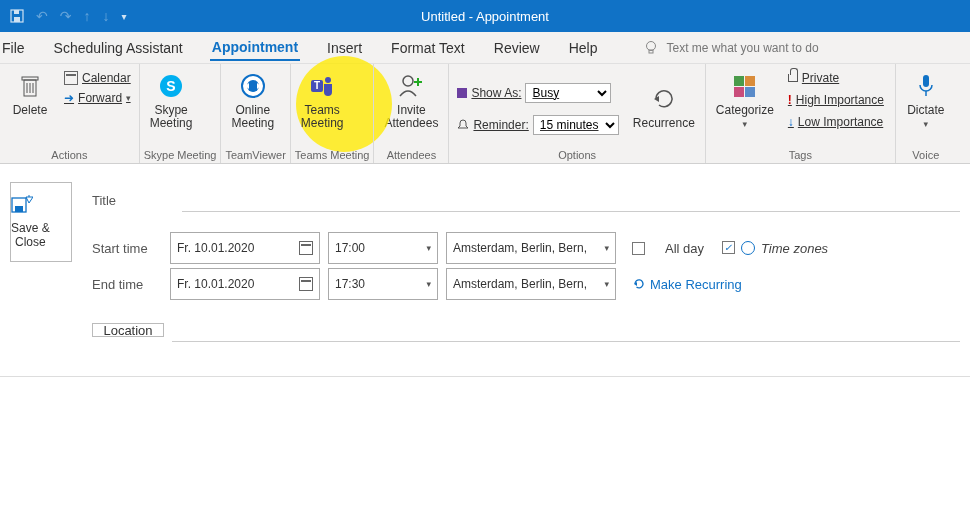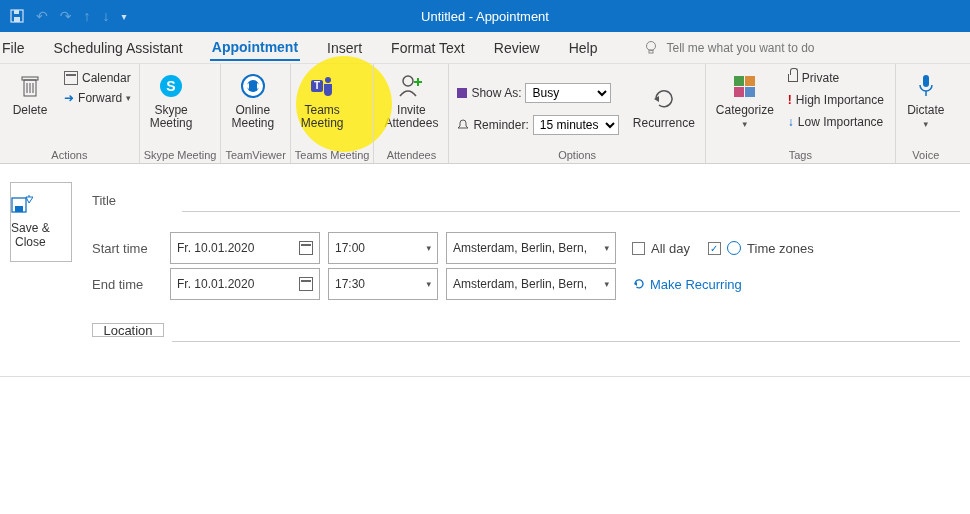--- a/index.html
+++ b/index.html
@@ -20,21 +20,21 @@
   
   
   .ribbon { height: 100px; background:#F3F2F1; display:flex; border-bottom:1px solid #d0d0d0; align-items:stretch;}
   .group { display:flex; flex-direction:column; border-right:1px solid #d8d8d8; padding:2px 4px 0 4px;}
   .group-body { flex:1; display:flex; align-items:flex-start; gap:4px;}
   .group-label { text-align:center; font-size:11px; color:#666; padding:2px 0;}
   .bigbtn { display:flex; flex-direction:column; align-items:center; justify-content:flex-start; padding:4px 6px; cursor:pointer; min-width:52px; text-align:center;}
   .bigbtn .ico { height:32px; display:flex; align-items:center; justify-content:center; font-size:22px;}
   .bigbtn .lbl { font-size:12px; line-height:13px; margin-top:2px;}
   .smallstack { display:flex; flex-direction:column; gap:4px; padding:4px 2px;}
-  .smallbtn { display:flex; align-items:center; gap:4px; font-size:12px; cursor:pointer; padding:1px 2px;}
+  .smallbtn { display:flex; align-items:center; gap:4px; font-size:12px; cursor:pointer; padding:1px 2px;text-decoration:underline;}
   .sel { border:1px solid #aaa; background:#fff; height:20px; font-size:12px; padding:0 2px;}
   .highlight-circle { position:absolute; width:96px; height:96px; background:rgba(255,235,0,.78); border-radius:50%; z-index:0; left:296px; top:56px; pointer-events:none;}
   .teams-group { position:relative; z-index:1;}
   .categorize-sq { display:grid; grid-template-columns:10px 10px; grid-template-rows:10px 10px; gap:1px;}
   .categorize-sq div:nth-child(1){background:#4a9b4a;} .categorize-sq div:nth-child(2){background:#d98c3a;}
   .categorize-sq div:nth-child(3){background:#c94d7a;} .categorize-sq div:nth-child(4){background:#5a8bc9;}
   
   
   .formarea { padding:18px 10px; display:flex; gap:20px;}
   .saveclose { width:62px; height:80px; border:1px solid #bbb; display:flex; flex-direction:column; align-items:flex-start; justify-content:center; gap:6px; cursor:pointer;}
@@ -91,21 +91,21 @@
   <div class="tab">Format Text</div>
   <div class="tab">Review</div>
   <div class="tab">Help</div>
   <div class="tellme">
     <span>
       <svg width="14" height="16">
           <circle cx="7" cy="6" r="4.5" fill="none" stroke="#888"></circle>
           <rect x="5" y="10" width="4" height="3" fill="none" stroke="#888"></rect>
         </svg>
     </span>
-    <span>Tell me what you want to do</span>
+    <span>Text me what you want to do</span>
   </div>
 </div>
 
 <div class="ribbon">
 
   <div class="group">
     <div class="group-body">
       <div class="bigbtn">
         <div class="ico">
           <svg width="20" height="24">
@@ -316,25 +316,25 @@
       </div>
       <div class="tbox">
         <span>17:00</span>
         <span class="caret">▾</span>
       </div>
       <div class="tzbox">
         <span style="white-space:nowrap;overflow:hidden;">Amsterdam, Berlin, Bern,</span>
         <span class="caret">▾</span>
       </div>
       <div class="extras">
-        <span style="display:flex;align-items:center;gap:6px;">
+        <span style="display:flex;align-items:center;gap:20px;">
           <span class="chk"></span>
           <span>All day</span>
         </span>
-        <span style="display:flex;align-items:center;gap:6px;">
+        <span style="display:flex;gap:6px;font-style:italic;">
           <span class="chk checked"></span>
           <span class="globe"></span>
           <span>Time zones</span>
         </span>
       </div>
     </div>
     <div class="row">
       <div class="rowlabel">End time</div>
       <div class="dtbox">
         <span>Fr. 10.01.2020</span>

